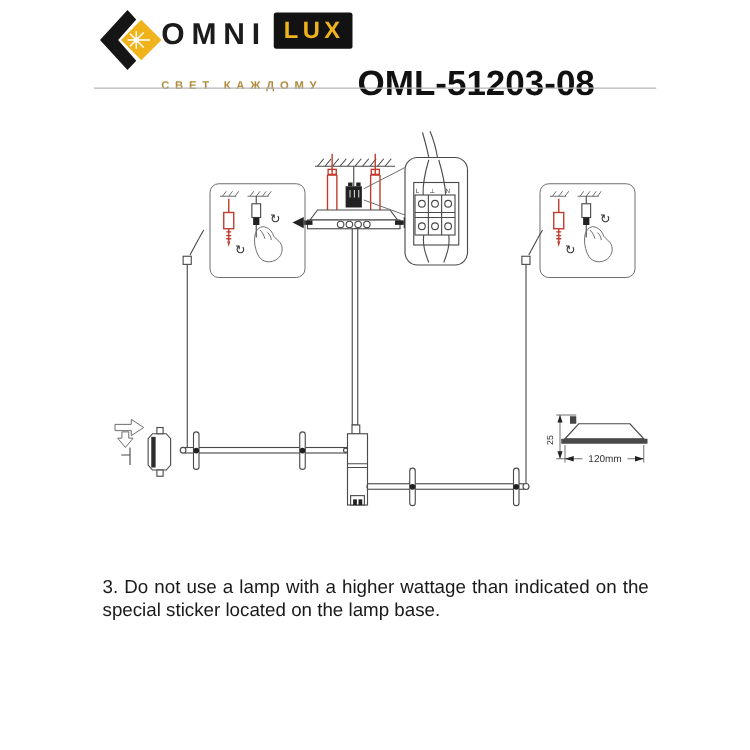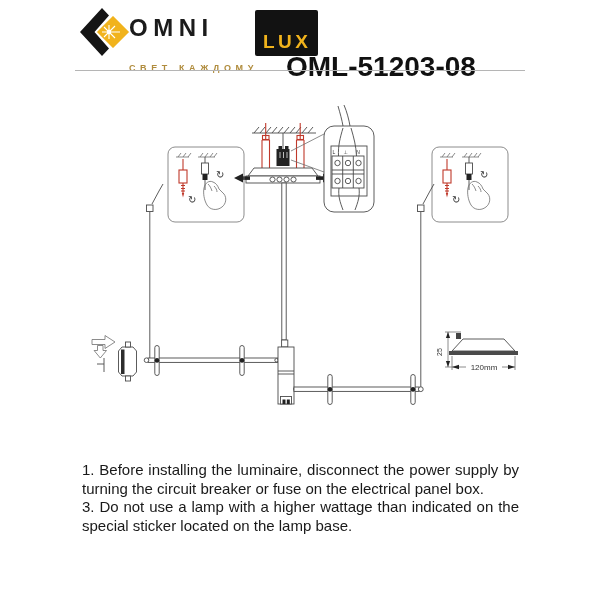--- a/index.html
+++ b/index.html
@@ -4,21 +4,21 @@
 <style>
   html,body{margin:0;padding:0;}
   body{
     width:600px;height:600px;background:#ffffff;position:relative;overflow:hidden;
     font-family:"Liberation Sans", sans-serif;color:#1c1c1c;
   }
   .abs{position:absolute;}
   
   .brand-omni{left:129px;top:14px;font-size:24px;font-weight:700;letter-spacing:5.5px;color:#1b1b1b;}
   .brand-lux{left:219px;top:10px;background:#121212;color:#f1b31c;font-size:19px;font-weight:700;
-             letter-spacing:3.5px;padding:21px 6px 3px 8px;border-radius:2px;margin-left:36px;}
+             letter-spacing:3.5px;padding:4px 6px 3px 8px;border-radius:2px;}
   .brand-tagline{left:129px;top:47px;font-size:9px;font-weight:700;letter-spacing:4.6px;color:#b08c3d;margin-top:16px;}
   .model-number{left:286px;top:11px;font-size:28px;font-weight:700;color:#111;margin-top:40px;}
   .header-divider{left:75px;top:70px;width:450px;height:1px;background:#b5b5b5;}
   
   .diagram{left:0;top:0;}
   .ln{stroke:#4a4a4a;fill:none;stroke-width:0.9;}
   .fw{stroke:#4a4a4a;fill:#ffffff;stroke-width:0.9;}
   .dk{fill:#222;stroke:none;}
   .red{stroke:#c0392b;fill:none;stroke-width:1.1;}
   .gry{stroke:#6e6e6e;fill:none;stroke-width:0.8;}
@@ -189,15 +189,14 @@
     <text class="lbl" x="484" y="369.5" font-size="8" text-anchor="middle">120mm</text>
     <path class="gry" d="M445,332 H461 M445,367 H452"></path>
     <path class="gry" d="M448,332 V367"></path>
     <polygon class="dk" points="448,332 445.9,338 450.1,338"></polygon>
     <polygon class="dk" points="448,367 445.9,361 450.1,361"></polygon>
     <text class="lbl" x="442" y="352" font-size="7" text-anchor="middle" transform="rotate(-90 442 352)">25</text>
   </g>
 </svg>
 
 <div class="abs instructions">
-  <p>1. Before installing the luminaire, disconnect the power supply by turning the circuit breaker or fuse on the electrical panel box.</p>
   <p>3. Do not use a lamp with a higher wattage than indicated on the special sticker located on the lamp base.</p>
 </div>
 
 </body></html>

